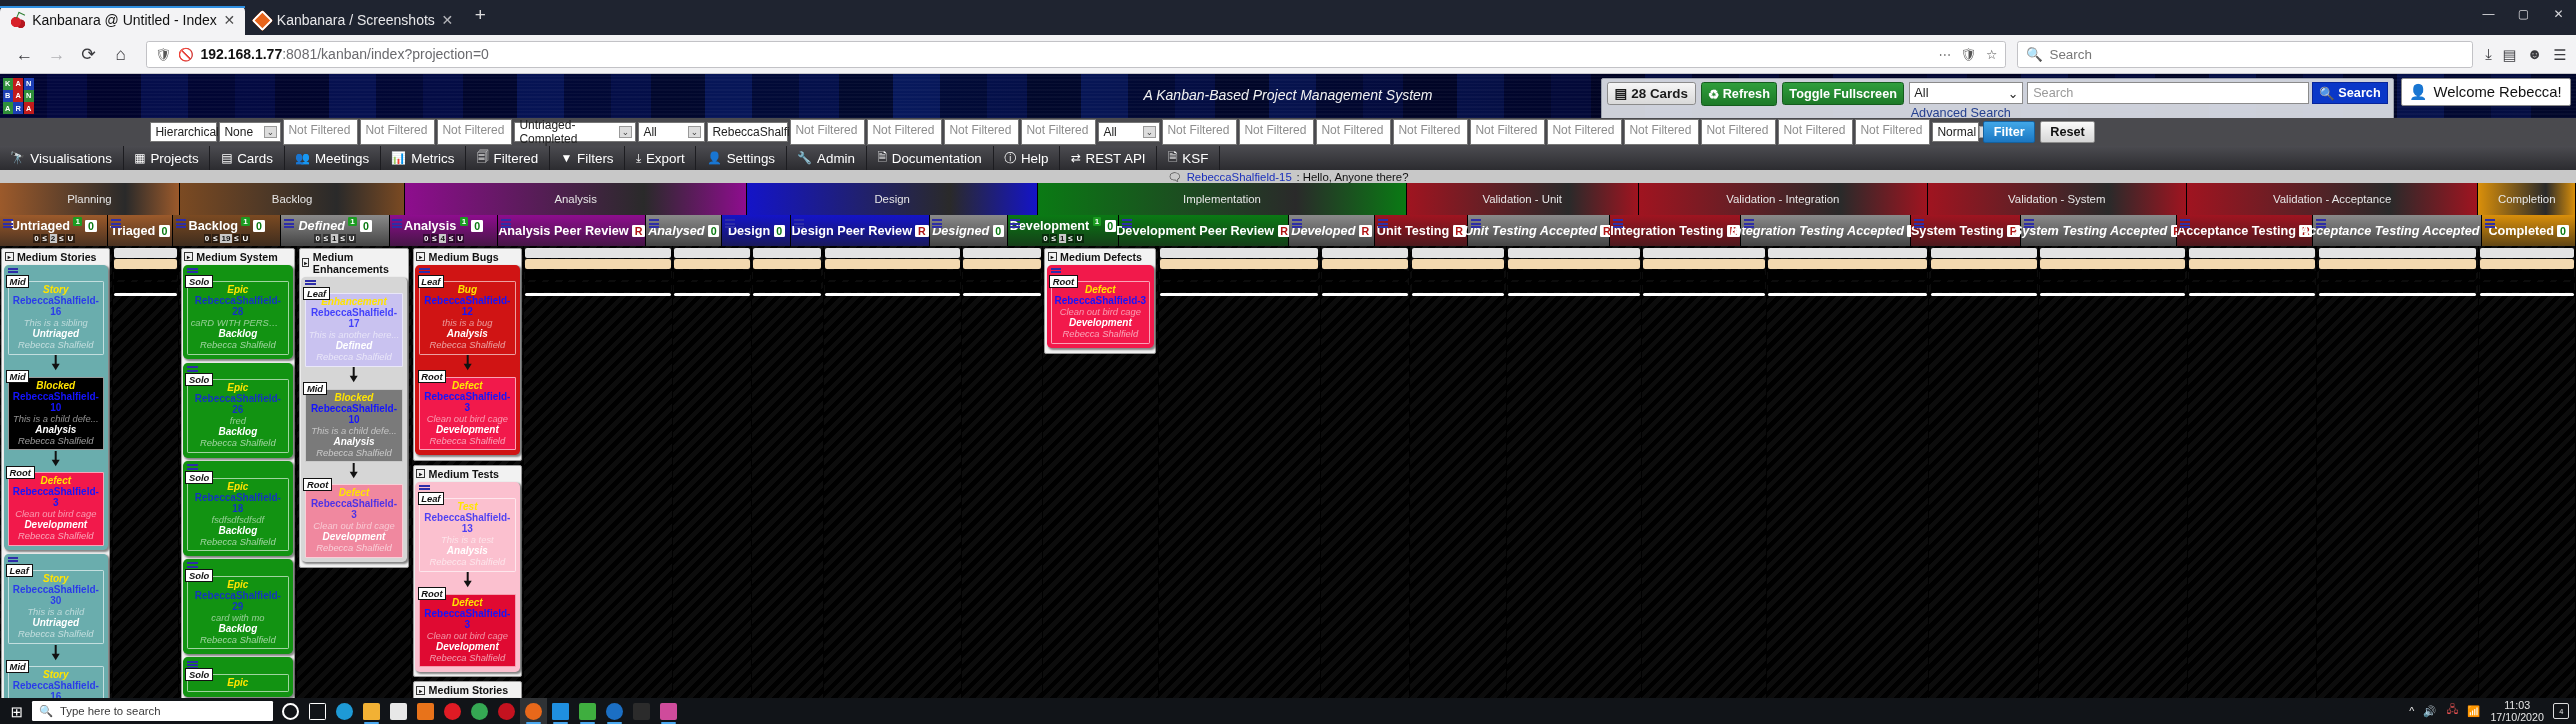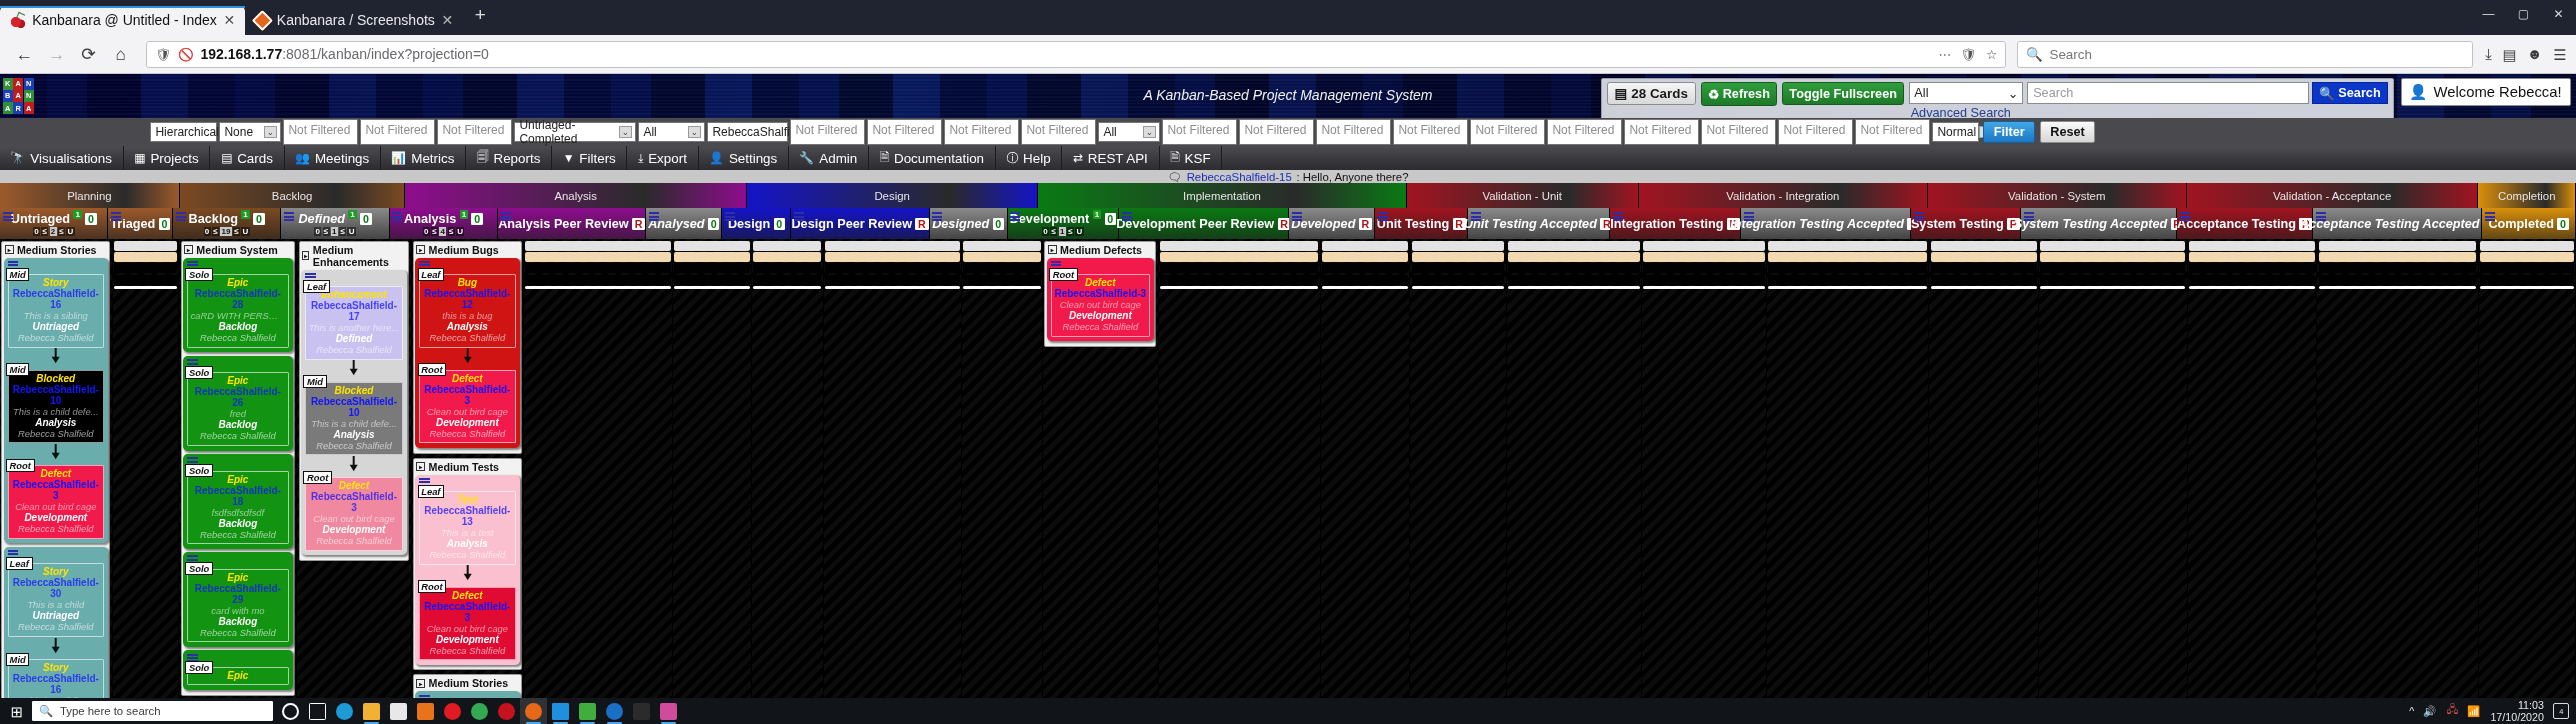--- a/index.html
+++ b/index.html
@@ -95,21 +95,21 @@
   .menu-ico{font-size:12px;display:inline-block;}
 
   
   .notif{height:13.4px;background:#c8c8c8;display:flex;align-items:center;justify-content:center;
       gap:4.7px;font-size:11.4px;color:#111;}
   .notif .who{color:#1a2fbb;}
 
   
   .board{position:relative;height:calc(725px - 35px - 39px - 44px - 28px - 24px - 13.4px - 27px);
       overflow:hidden;background:#000;}
-  .group-row{display:flex;height:25px;}
+  .group-row{display:flex;height:32px;}
   .group-cell{display:flex;align-items:center;justify-content:center;font-size:11.4px;color:#e6e6e6;
       border-right:0.7px solid #000;}
   .col-row{display:flex;height:31px;}
   .colhdr{position:relative;display:flex;flex-direction:column;align-items:center;justify-content:center;
       border-right:0.7px solid #000;color:#fff;}
   .colhdr .line1{display:flex;align-items:center;gap:3.4px;font-size:12.7px;font-weight:700;white-space:nowrap;}
   .colhdr .burger{position:absolute;left:2.7px;top:4px;display:flex;flex-direction:column;gap:1.3px;}
   .colhdr .burger i{display:block;width:10px;height:2px;background:#2d2da8;}
   .sup{background:#1c9c22;color:#fff;font-size:8px;font-weight:700;padding:0 2px;border-radius:1.3px;
       position:relative;top:-4px;}
@@ -149,21 +149,21 @@
   
   .taskbar{height:27px;background:#111418;display:flex;align-items:center;gap:0;padding:0 1.3px;}
   .tb-start{width:31px;height:27px;display:flex;align-items:center;justify-content:center;color:#fff;font-size:14.8px;}
   .tb-search{width:241px;height:20px;background:#fff;border-radius:1.3px;display:flex;align-items:center;
       gap:6px;padding:0 7.4px;font-size:11.4px;color:#3a3a3a;margin-right:4px;}
   .tb-ico{width:27px;height:27px;display:flex;align-items:center;justify-content:center;position:relative;}
   .tb-ico .g{width:17.4px;height:17.4px;border-radius:2.7px;display:block;}
   .tb-ico.run::after{content:"";position:absolute;bottom:0.7px;left:6px;width:14.8px;height:2px;background:#4aa8ef;border-radius:1.3px;}
   .tb-ico.act{background:rgba(255,255,255,.13);}
   .tray{margin-left:auto;display:flex;align-items:center;gap:9.4px;color:#e8e8e8;font-size:10.7px;padding-right:5.4px;}
-  .tray-clock{display:flex;flex-direction:column;align-items:flex-end;line-height:1.15;font-size:10.7px;}
+  .tray-clock{display:flex;flex-direction:column;align-items:center;line-height:1.15;font-size:10.7px;}
   .tray-badge{width:16px;height:16px;border:1px solid #ddd;border-radius:2px;position:relative;
       display:flex;align-items:center;justify-content:center;font-size:7.4px;}
 </style>
 </head>
 <body>
 
 <div class="browser-tabbar">
   <div class="tab active">
     <span class="tab-favicon fav-cherry"></span>
     <span class="tab-title">Kanbanara @ Untitled - Index</span>
@@ -362,21 +362,21 @@
     <div class="menu-item">
       <span class="menu-ico">👥</span>
       <span>Meetings</span>
     </div>
     <div class="menu-item">
       <span class="menu-ico">📊</span>
       <span>Metrics</span>
     </div>
     <div class="menu-item">
       <span class="menu-ico">🗐</span>
-      <span>Reports</span>
+      <span>Filtered</span>
     </div>
     <div class="menu-item">
       <span class="menu-ico">▼</span>
       <span>Filters</span>
     </div>
     <div class="menu-item">
       <span class="menu-ico">⤓</span>
       <span>Export</span>
     </div>
     <div class="menu-item">

